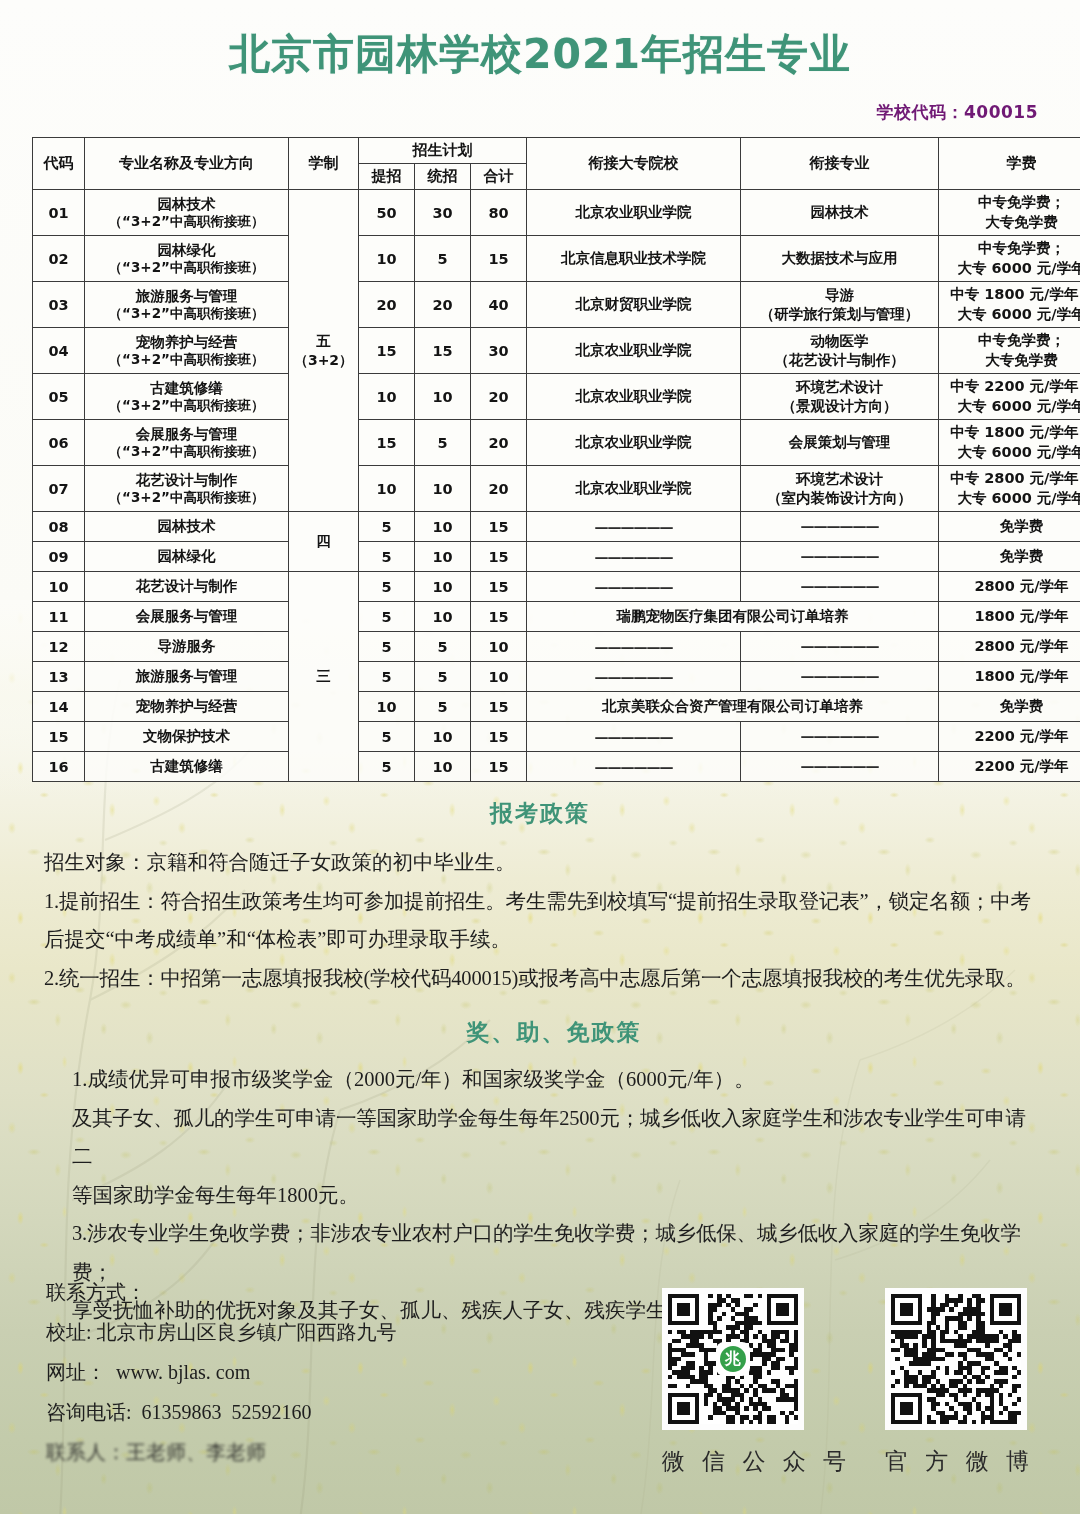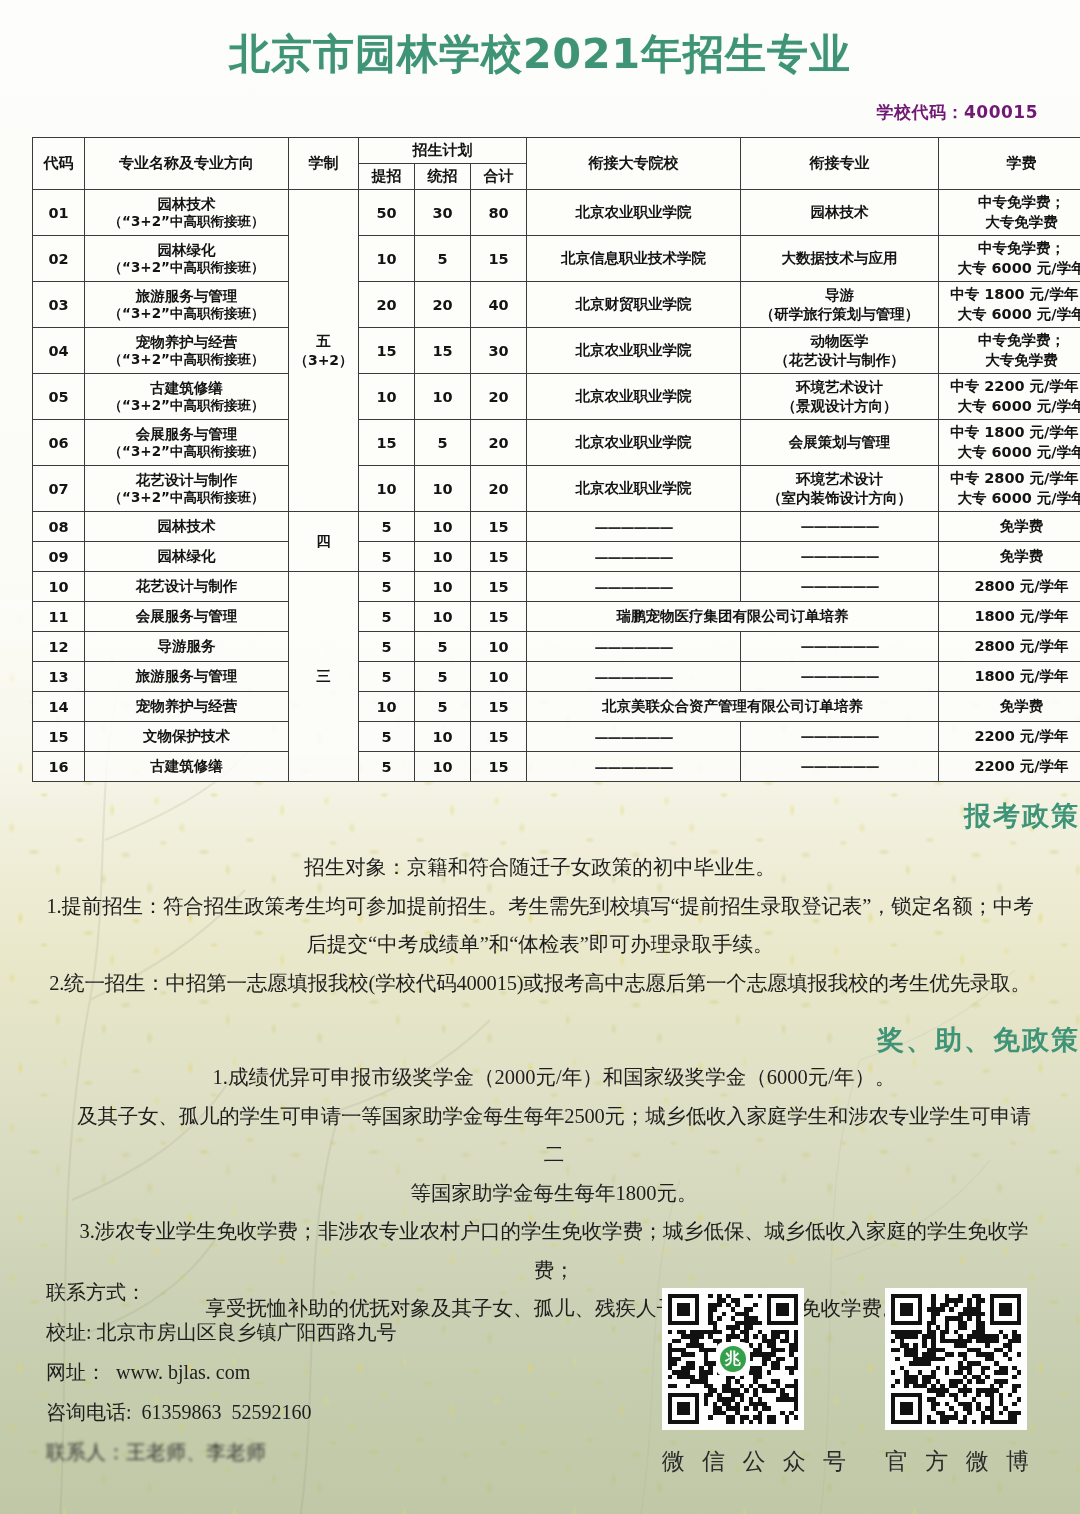--- a/index.html
+++ b/index.html
@@ -127,40 +127,40 @@
   .two-line { line-height: 1.3; }
   .fee-cell { font-size: 13.5px; line-height: 1.32; }
   .dash { letter-spacing: -1px; color: #2c2c2c; font-size: 14px; }
   .tall { height: 46px; }
   .short { height: 30px; }
   .years-cell { font-size: 17px; line-height: 1.3; }
   .years-cell .yy { font-size: 14px; }
 
   
   .section-head {
-    text-align: right;
+    text-align: center;
     color: #3f9478;
     font-family: "DejaVu Sans", "Liberation Sans", sans-serif;
     font-weight: bold;
-    font-size: 27px;
+    font-size: 23px;
     letter-spacing: 2px;
   }
   #policy-admission { margin-top: 16px; }
   .policy-body {
     margin: 14px 44px 0 44px;
     color: #1e1e1e;
     font-size: 20.5px;
     line-height: 1.88;
     font-family: "Liberation Serif", "DejaVu Serif", serif;
   }
-  .policy-body p { margin: 0; text-align: center; }
+  .policy-body p { margin: 0; }
   .policy-body p.tight { letter-spacing: -.2px; }
 
   #policy-grants { margin-top: 20px; padding-left: 28px; }
-  #grants-body { margin-top: 0; }
+  #grants-body { margin-top: 12px; }
 
   
   .bottom {
     position: absolute;
     left: 0; right: 0; top: 1272px;
     display: flex;
     align-items: flex-start;
   }
   .contact {
     margin-left: 46px;

